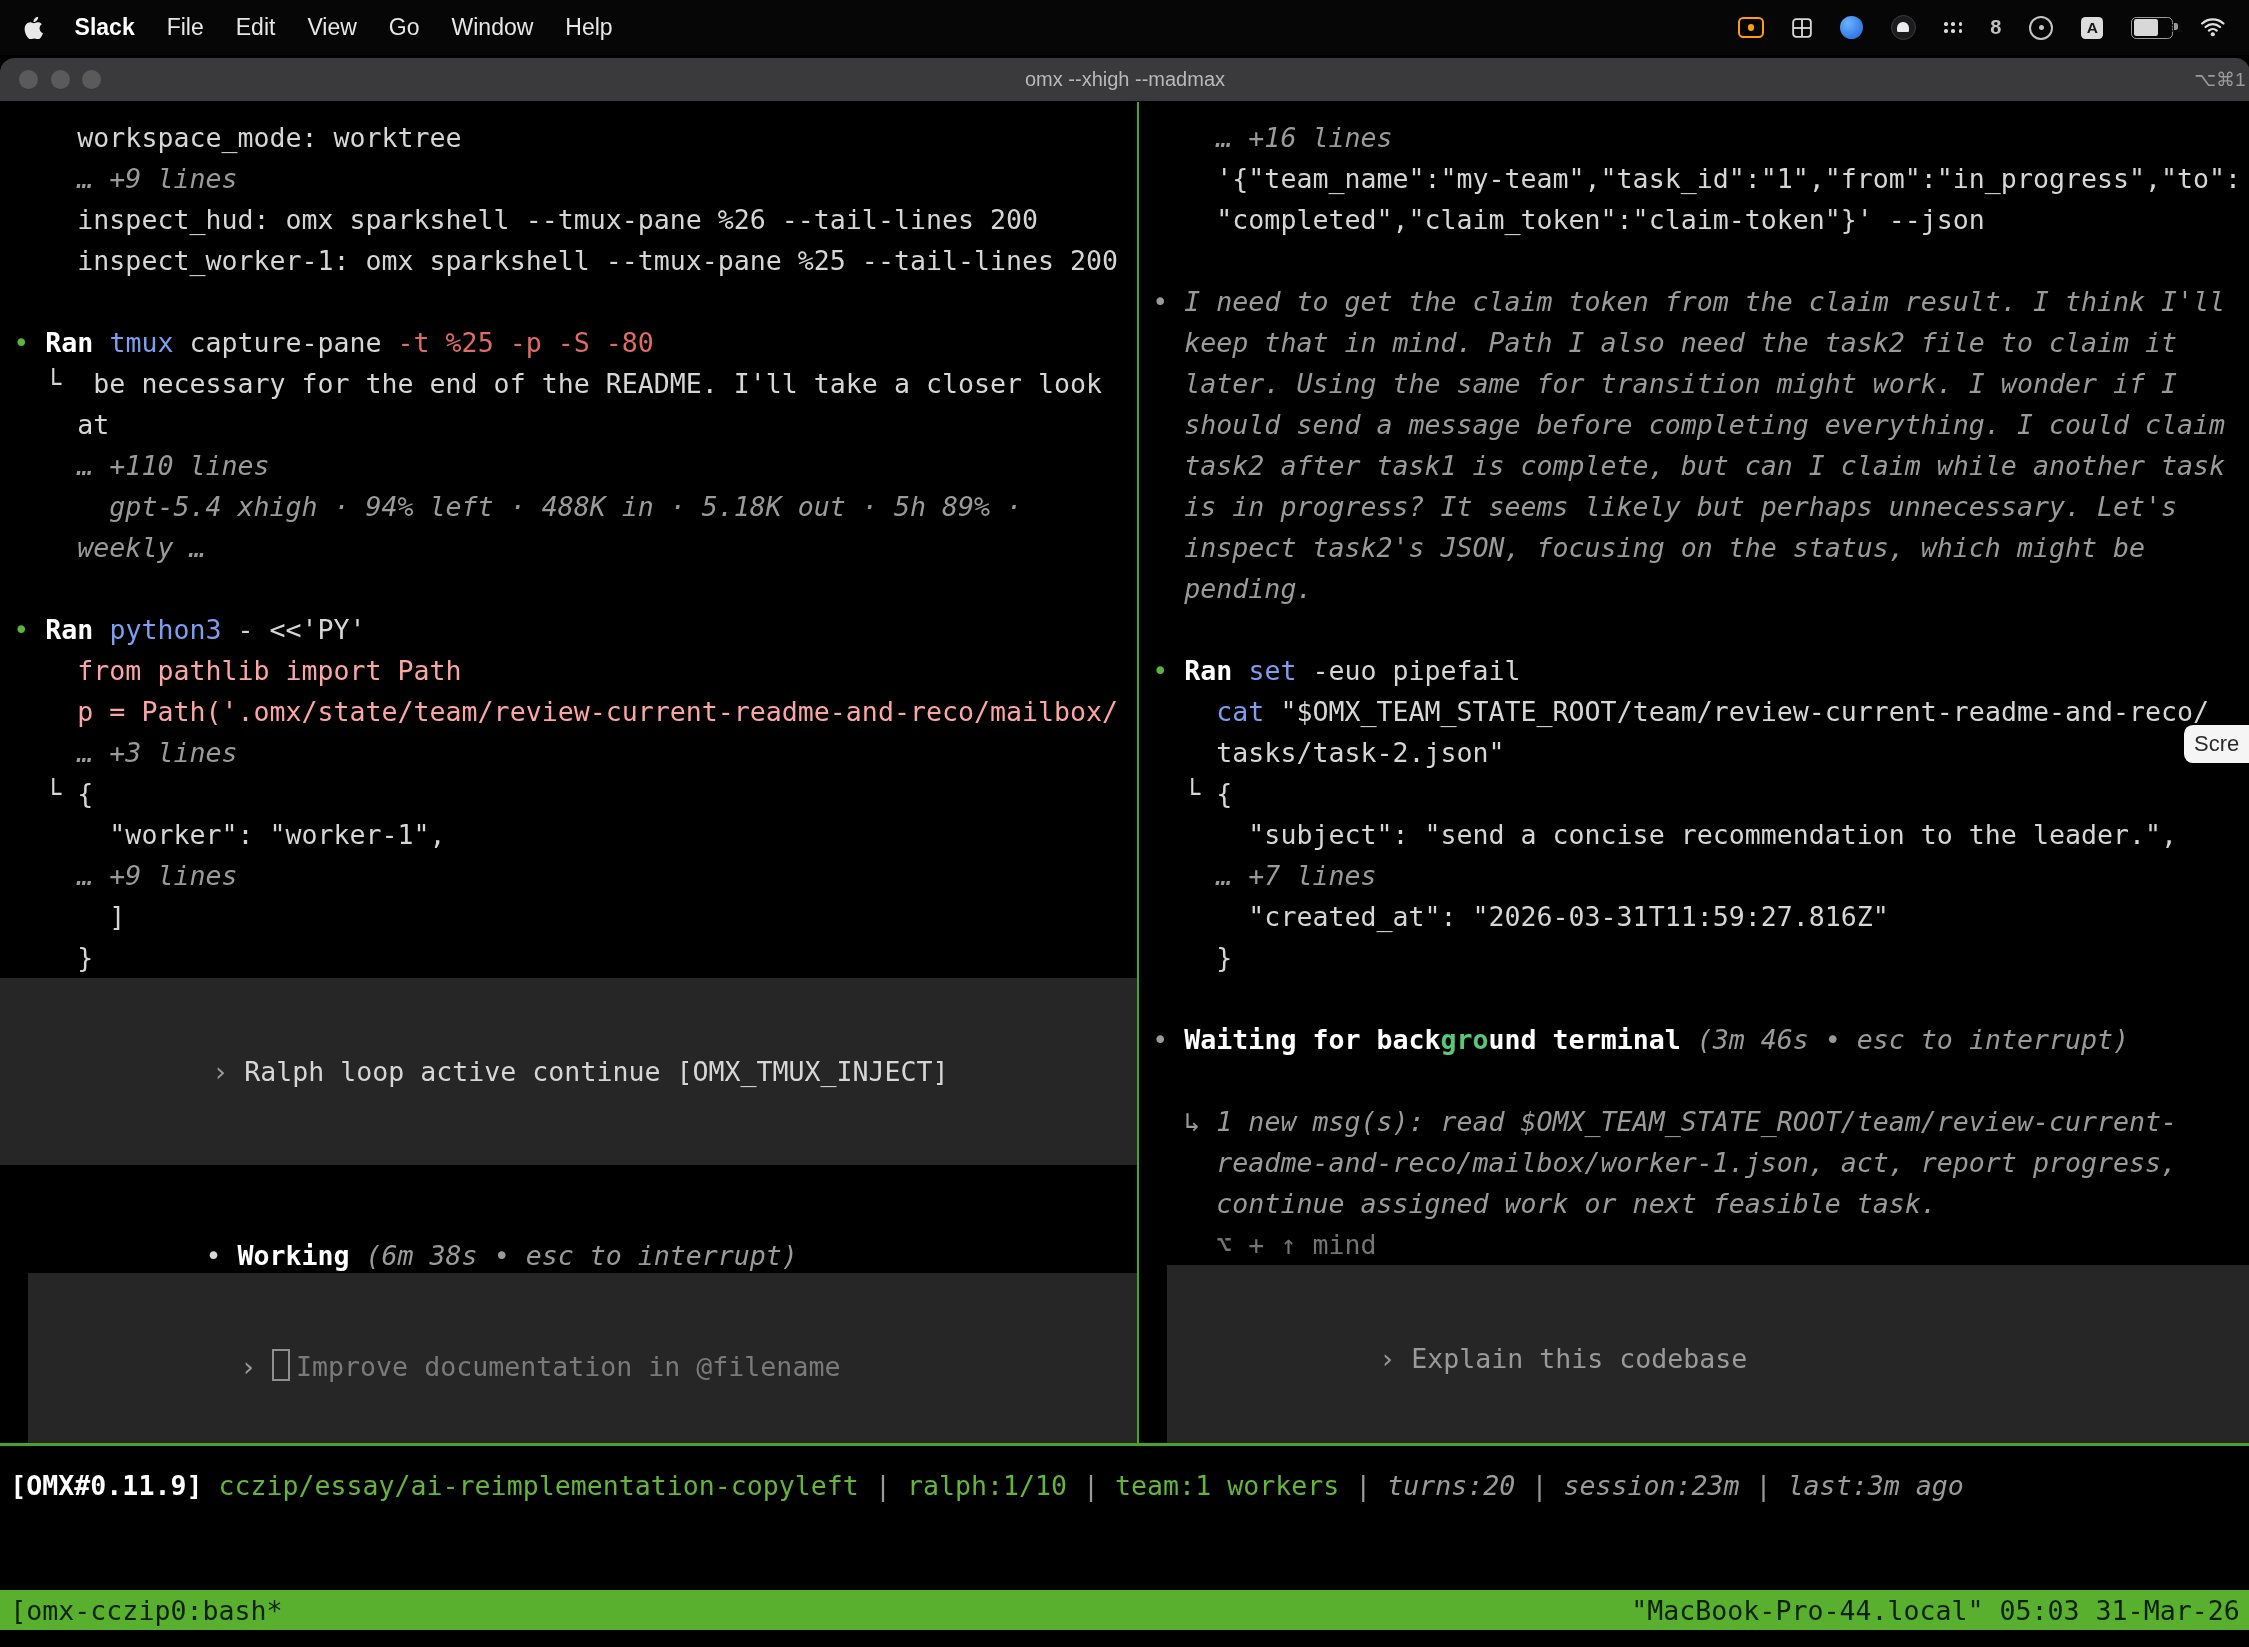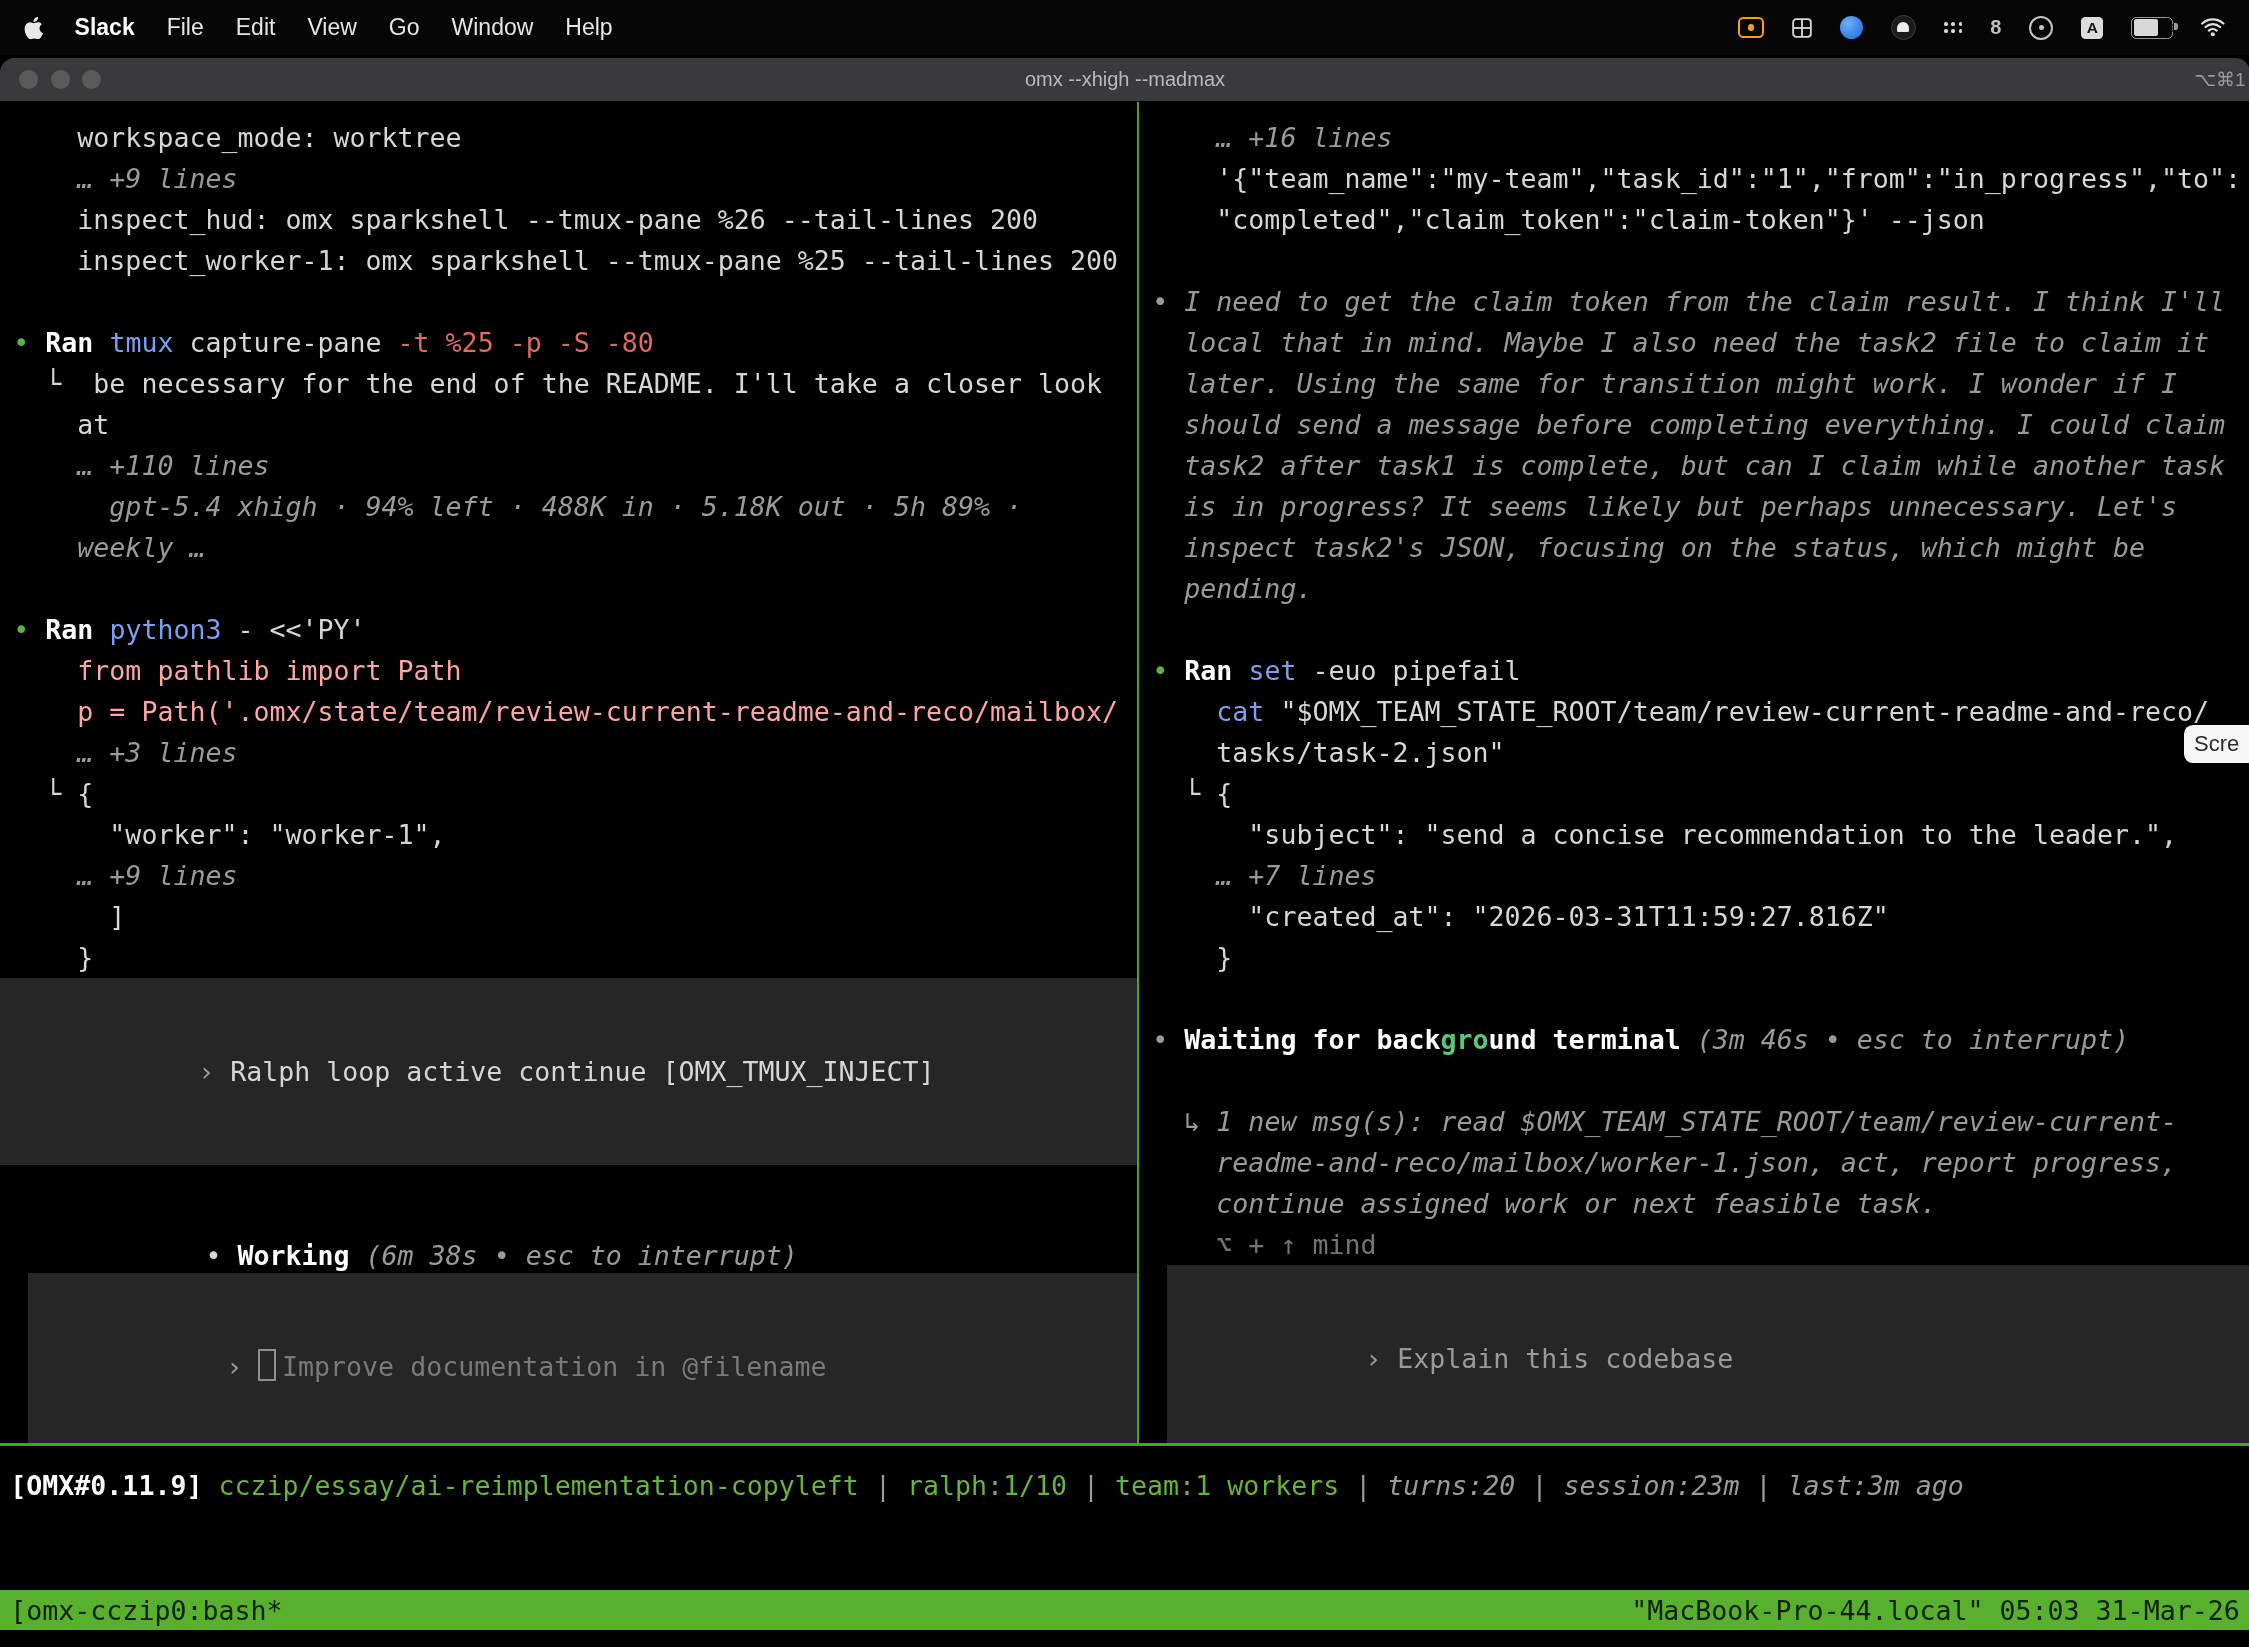--- a/index.html
+++ b/index.html
@@ -43,21 +43,21 @@
                 font-family:"Liberation Sans",sans-serif;}
   
   .terminal{position:relative;height:1341px;background:#000;font-size:26.6px;line-height:41px;}
   .pane{position:absolute;top:0;height:1341px;overflow:hidden;display:flex;flex-direction:column;}
   .pane-left{left:0;width:1137px;}
   .pane-right{left:1139px;right:0;}
   .divider-v{position:absolute;left:1137px;top:0;width:2.2px;height:1341px;background:#4aa22e;}
   .scrollback{padding:14.8px 0 0 13.3px;}
   .tline{white-space:pre;height:41px;overflow:hidden;}
   .pane-footer{margin-top:auto;}
-  .band{background:#262626;padding:32px 0 32px 6px;white-space:pre;}
+  .band{background:#262626;padding:32px 0 32px 20px;white-space:pre;}
   .band-prompt{color:#9a9a9a;margin-right:16px;}
   .band-bright{color:#d6d6d6;}
   .band-dim{color:#9a9a9a;}
   .band-placeholder{color:#7a7a7a;}
   .cursor-box{display:inline-block;width:14px;height:28px;border:2.2px solid #8f8f8f;
               vertical-align:-5.2px;margin-right:5.9px;}
   .band-ralph{margin-bottom:29.5px;}
   .working-line{padding-left:13.3px;height:41px;white-space:pre;margin-bottom:38px;}
   .band-composer{margin-bottom:10.3px;margin-left:28px;}
   
@@ -210,21 +210,21 @@
 
       <div class="divider-v"></div>
 
       <div class="pane pane-right">
         <div class="scrollback">
             <div class="tline"><span class="seg-m">    … +16 lines</span></div>
             <div class="tline"><span class="seg-d">    '{"team_name":"my-team","task_id":"1","from":"in_progress","to":</span></div>
             <div class="tline"><span class="seg-d">    "completed","claim_token":"claim-token"}' --json</span></div>
             <div class="tline"></div>
             <div class="tline"><span class="seg-m">• </span><span class="seg-e">I need to get the claim token from the claim result. I think I'll</span></div>
-            <div class="tline"><span class="seg-e">  local that in mind. Maybe I also need the task2 file to claim it</span></div>
+            <div class="tline"><span class="seg-e">  keep that in mind. Path I also need the task2 file to claim it</span></div>
             <div class="tline"><span class="seg-e">  later. Using the same for transition might work. I wonder if I</span></div>
             <div class="tline"><span class="seg-e">  should send a message before completing everything. I could claim</span></div>
             <div class="tline"><span class="seg-e">  task2 after task1 is complete, but can I claim while another task</span></div>
             <div class="tline"><span class="seg-e">  is in progress? It seems likely but perhaps unnecessary. Let's</span></div>
             <div class="tline"><span class="seg-e">  inspect task2's JSON, focusing on the status, which might be</span></div>
             <div class="tline"><span class="seg-e">  pending.</span></div>
             <div class="tline"></div>
             <div class="tline"><span class="seg-G">• </span><span class="seg-b">Ran </span><span class="seg-c">set</span><span class="seg-d"> -euo pipefail</span></div>
             <div class="tline"><span class="seg-d">    </span><span class="seg-c">cat</span><span class="seg-d"> "$OMX_TEAM_STATE_ROOT/team/review-current-readme-and-reco/</span></div>
             <div class="tline"><span class="seg-d">    tasks/task-2.json"</span></div>

